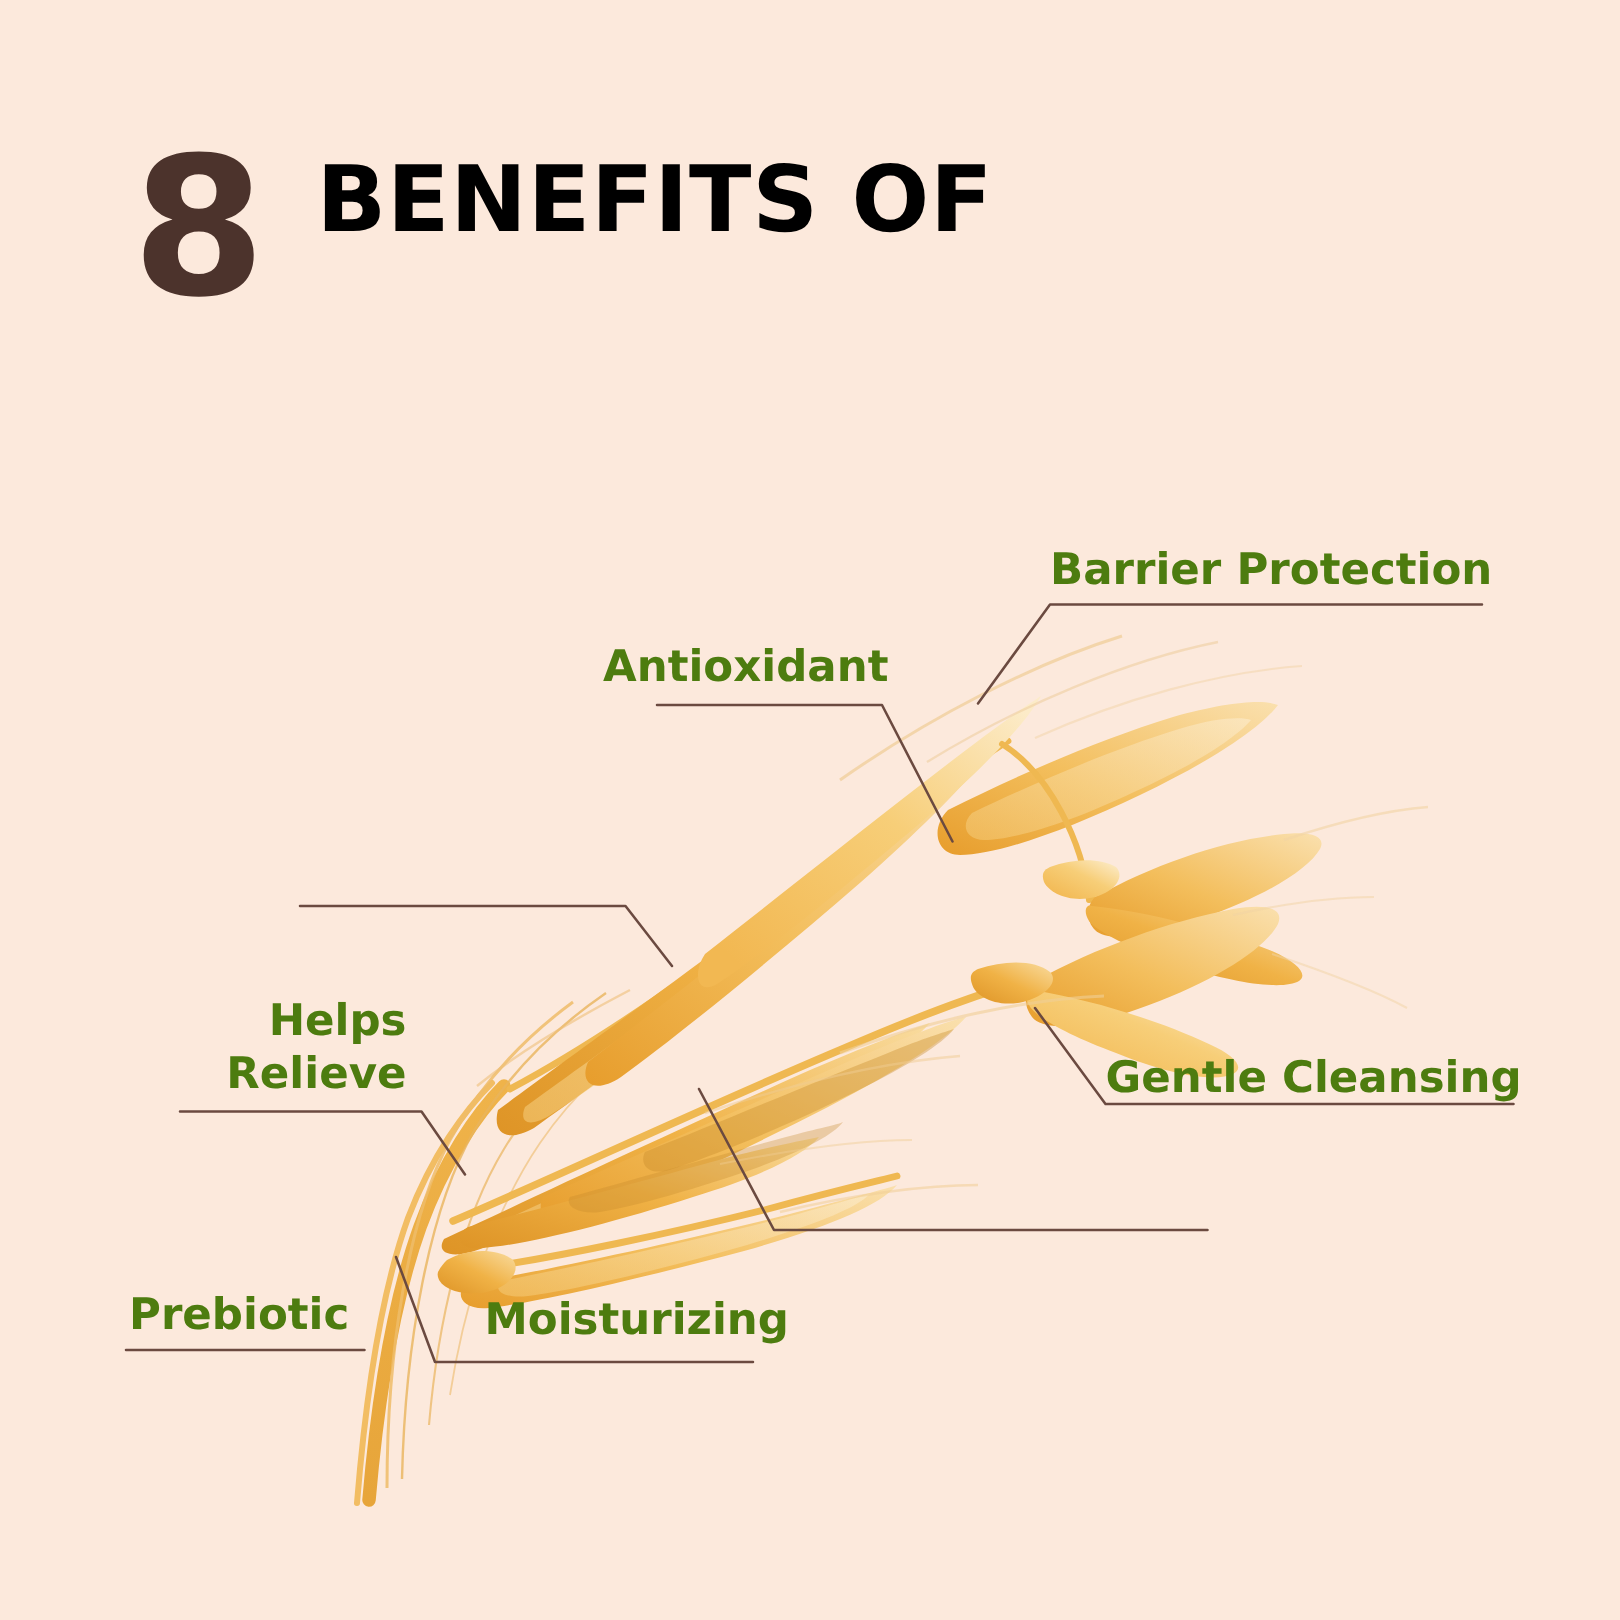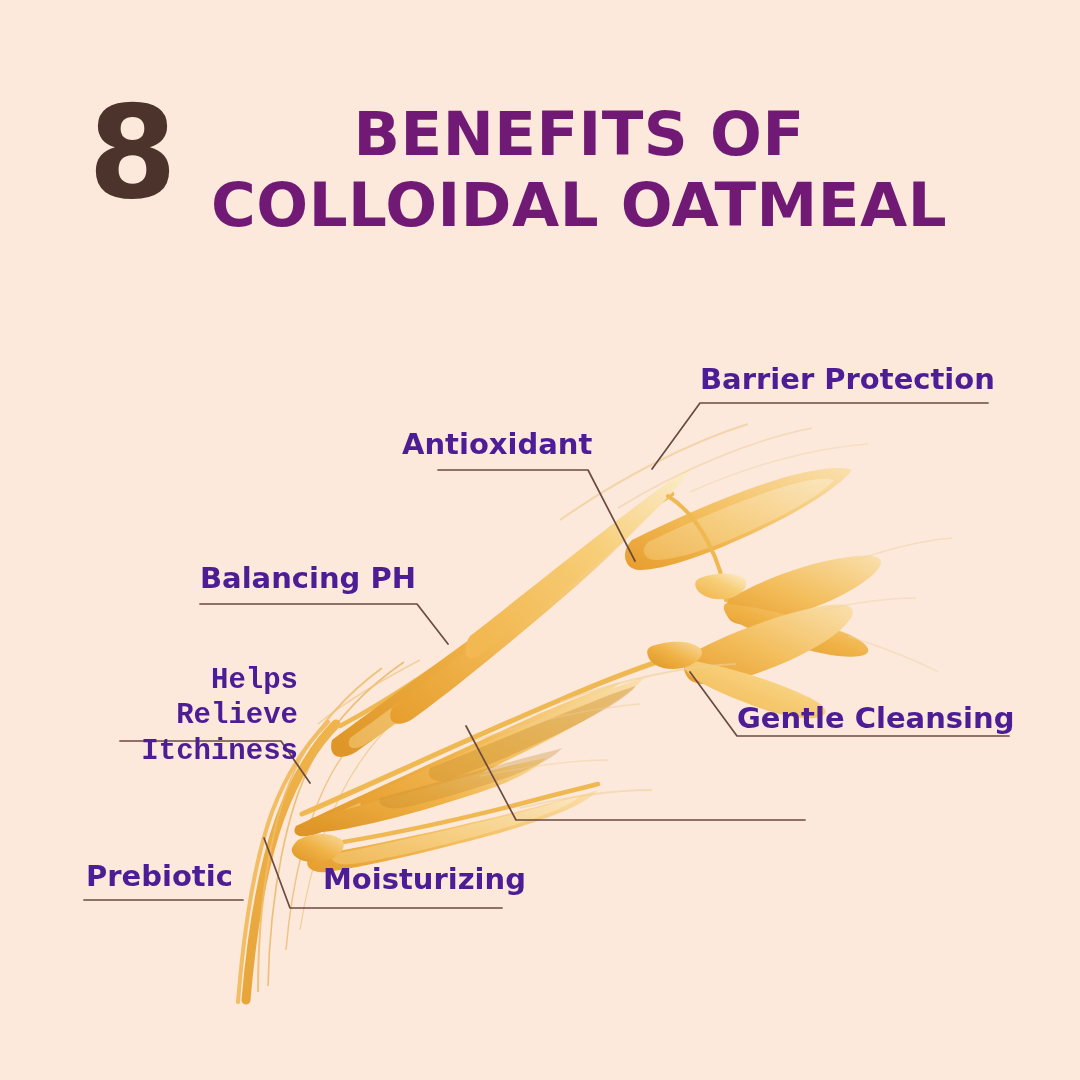--- a/index.html
+++ b/index.html
@@ -41,33 +41,32 @@
   #title-lines {
     display: flex;
     flex-direction: column;
     margin-top: 6px;
   }
   .title-line {
     font-family: "DejaVu Sans", sans-serif;
     font-size: 61px;
     font-weight: 700;
     line-height: 1.17;
-    color: #701a75;
+    color: #000000;
     letter-spacing: 0.5px;
     white-space: nowrap;
-    text-align: center;
   }
 
   
   .label {
     position: absolute;
     font-family: "DejaVu Sans", sans-serif;
     font-size: 29px;
     font-weight: 700;
-    color: #4c1d95;
+    color: #4d7c0f;
     line-height: 1.22;
     white-space: nowrap;
   }
   .label.two-line {
     white-space: normal;
     text-align: right;
   }
 
   
   #leaders {
@@ -248,33 +247,30 @@
       <path d="M805 820 L 516 820 L 466 726"></path>
       <path d="M84 900 L 243 900"></path>
       <path d="M502 908 L 290 908 L 264 838"></path>
     </g>
   </svg>
 
   <div id="title-block">
     <div id="big-number">8</div>
     <div id="title-lines">
       <div class="title-line">BENEFITS OF</div>
-      <div class="title-line">COLLOIDAL OATMEAL</div>
     </div>
   </div>
 
   <div class="label" style="left:700px; top:362px;">Barrier Protection</div>
 
   <div class="label" style="left:402px; top:427px;">Antioxidant</div>
 
-  <div class="label" style="left:200px; top:561px;">Balancing PH</div>
-
-  <div class="label two-line" style="left:76px; top:663px; width:222px;font-family:Liberation Mono, monospace;">
+
+  <div class="label two-line" style="left:49px; top:663px; width:222px;">
     <div>Helps Relieve</div>
-    <div>Itchiness</div>
   </div>
 
   <div class="label" style="left:737px; top:701px;">Gentle Cleansing</div>
 
 
   <div class="label" style="left:86px; top:859px;">Prebiotic</div>
 
   <div class="label" style="left:290px; top:862px;margin-left:33px;">Moisturizing</div>
 
 </div>

